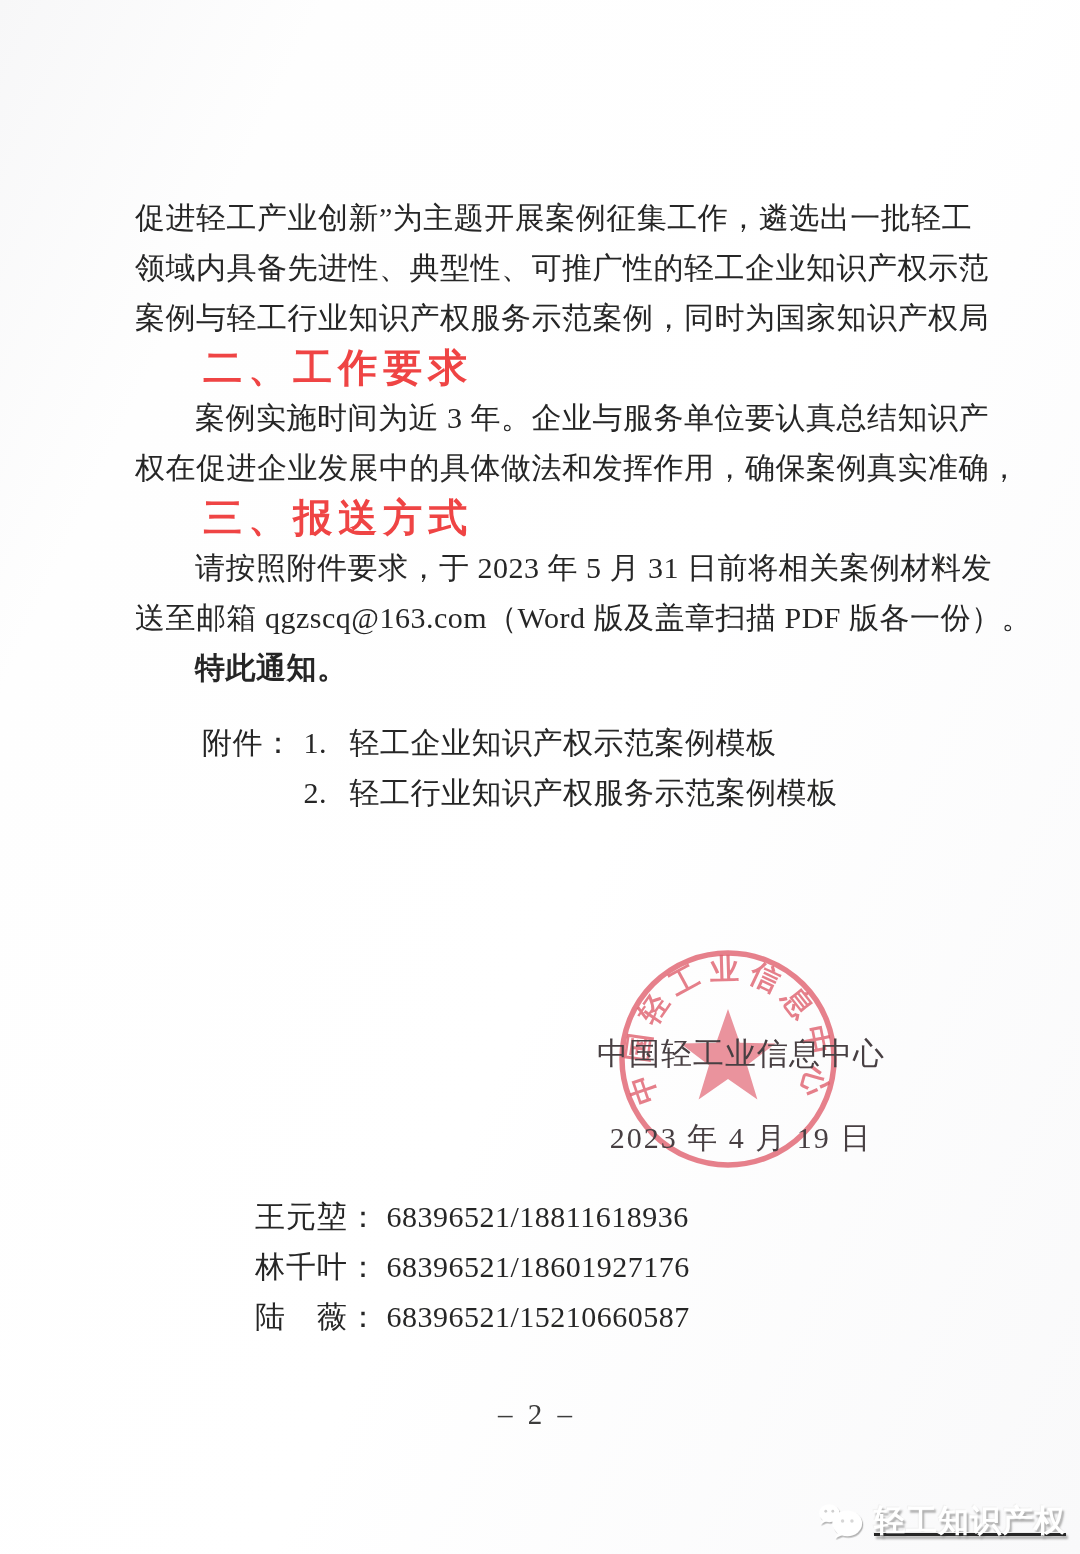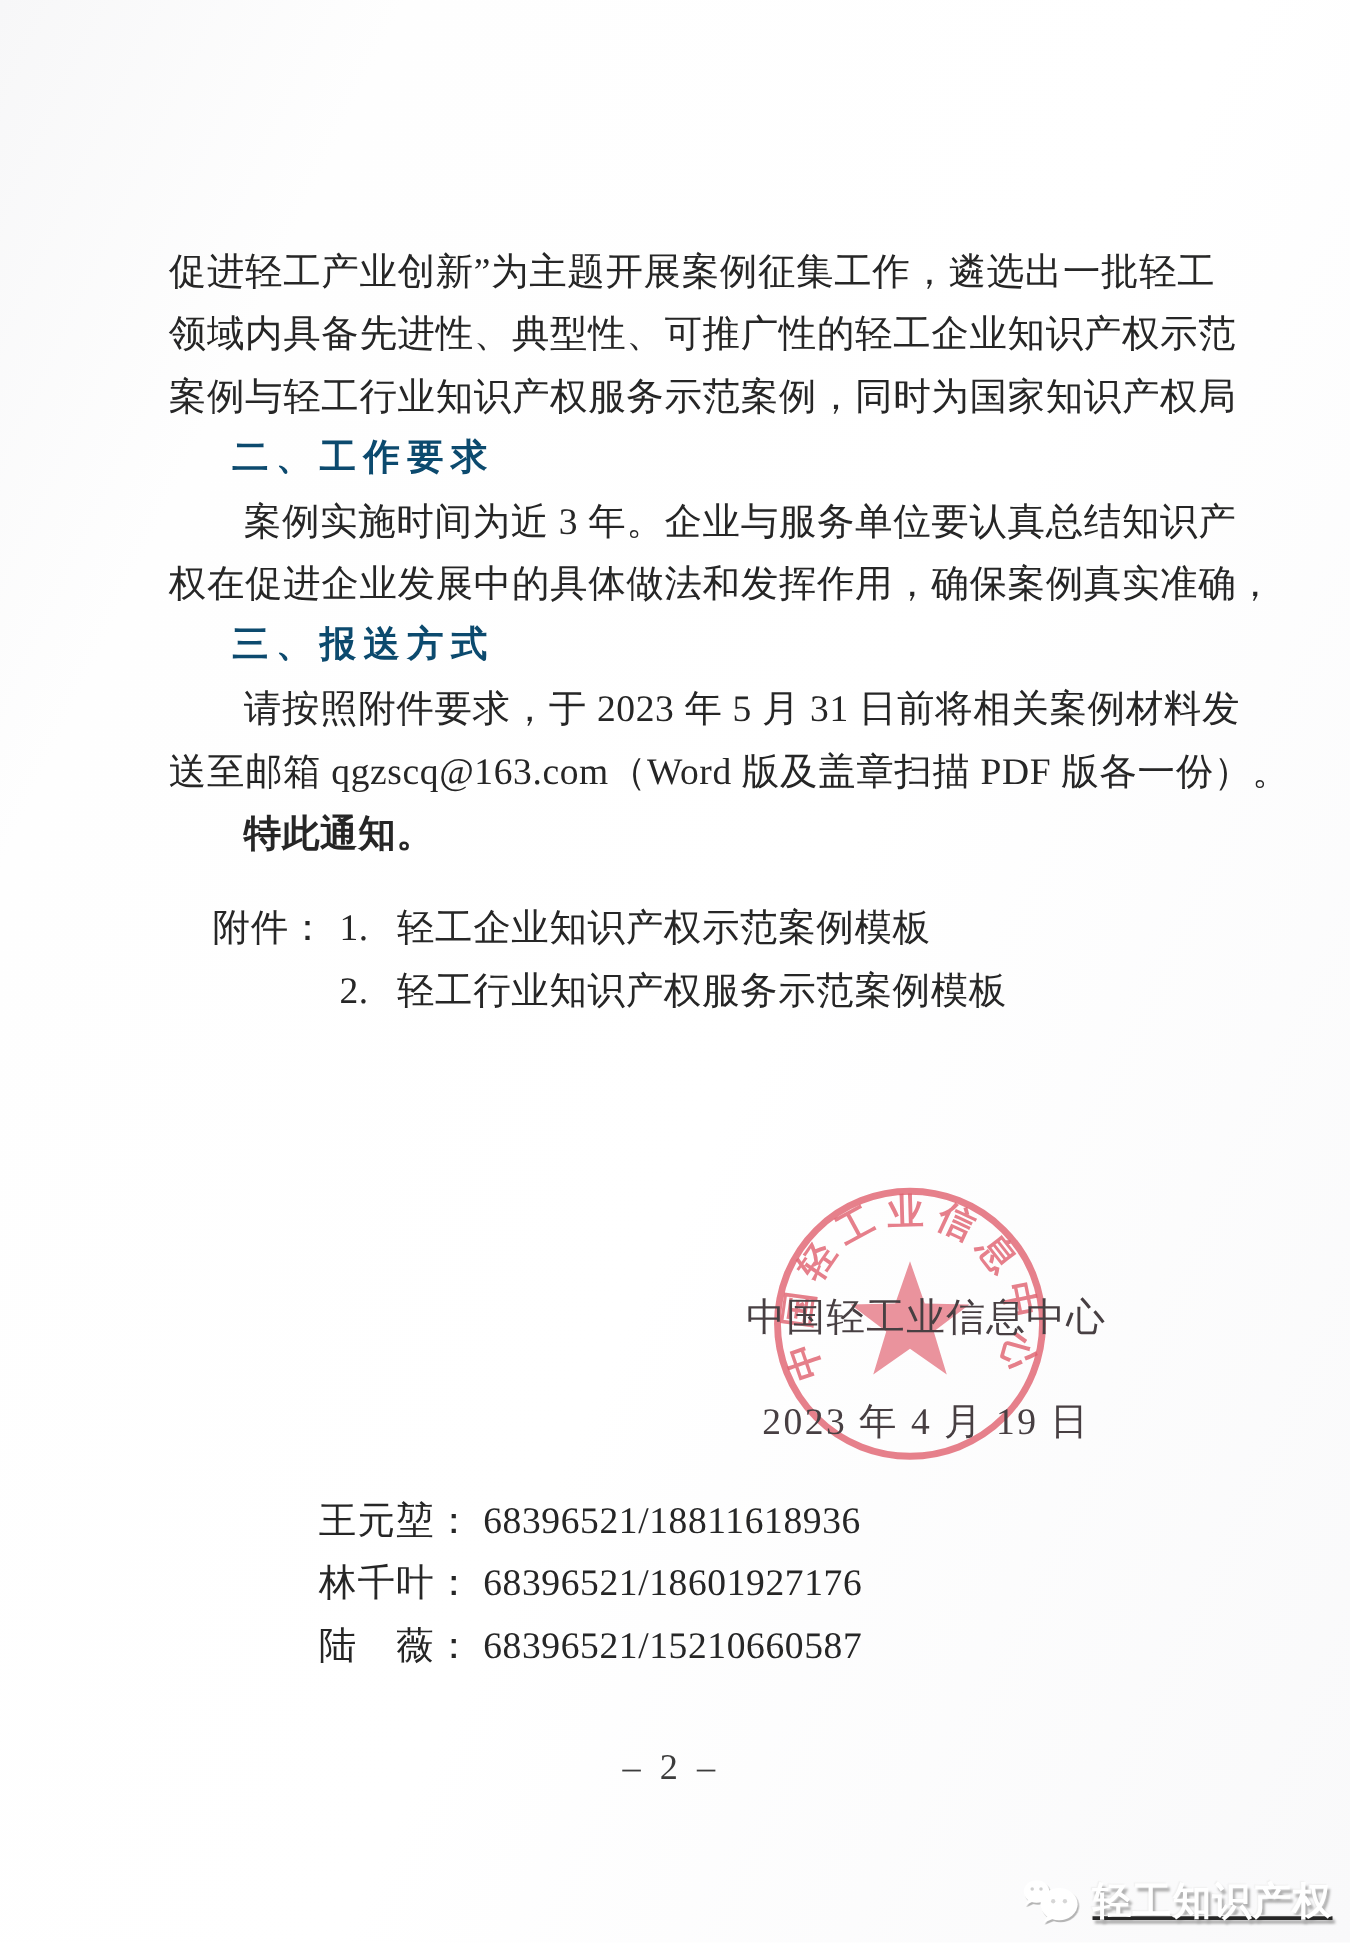--- a/index.html
+++ b/index.html
@@ -12,27 +12,27 @@
   
   .content{
     position:absolute;left:135px;top:193px;width:820px;
     font-size:30px;line-height:50px;letter-spacing:0.5px;
   }
   .para{margin:0;}
   .para.indent-first > div:first-child{text-indent:2em;}
   .line{white-space:nowrap;}
   .closing{text-indent:2em;font-weight:bold;}
   .heading{
-    font-family:Liberation Mono, monospace;
-    font-weight:bold;color:#0c4a6e;font-size:29px;line-height:50px;
+    font-family:Liberation Sans, sans-serif;
+    font-weight:bold;color:#ef4444;font-size:39px;line-height:50px;
     letter-spacing:6px;text-indent:1.75em;
   }
   
   .attachments{display:flex;margin-top:25px;align-items:flex-start;}
-  .attachments .att-label{margin-left:35px;white-space:nowrap;}
+  .attachments .att-label{margin-left:67px;white-space:nowrap;}
   .attachments .att-items{margin-left:10px;}
   .att-item{display:flex;}
   .att-num{width:46px;}
   
   .signature{
     position:absolute;left:556px;top:1030px;width:370px;text-align:center;z-index:3;
     color:#473f42;
   }
   .sig-org{font-size:31px;line-height:48px;letter-spacing:1px;white-space:nowrap;}
   .sig-date{font-size:30px;line-height:48px;letter-spacing:2px;white-space:nowrap;margin-top:36px;}

